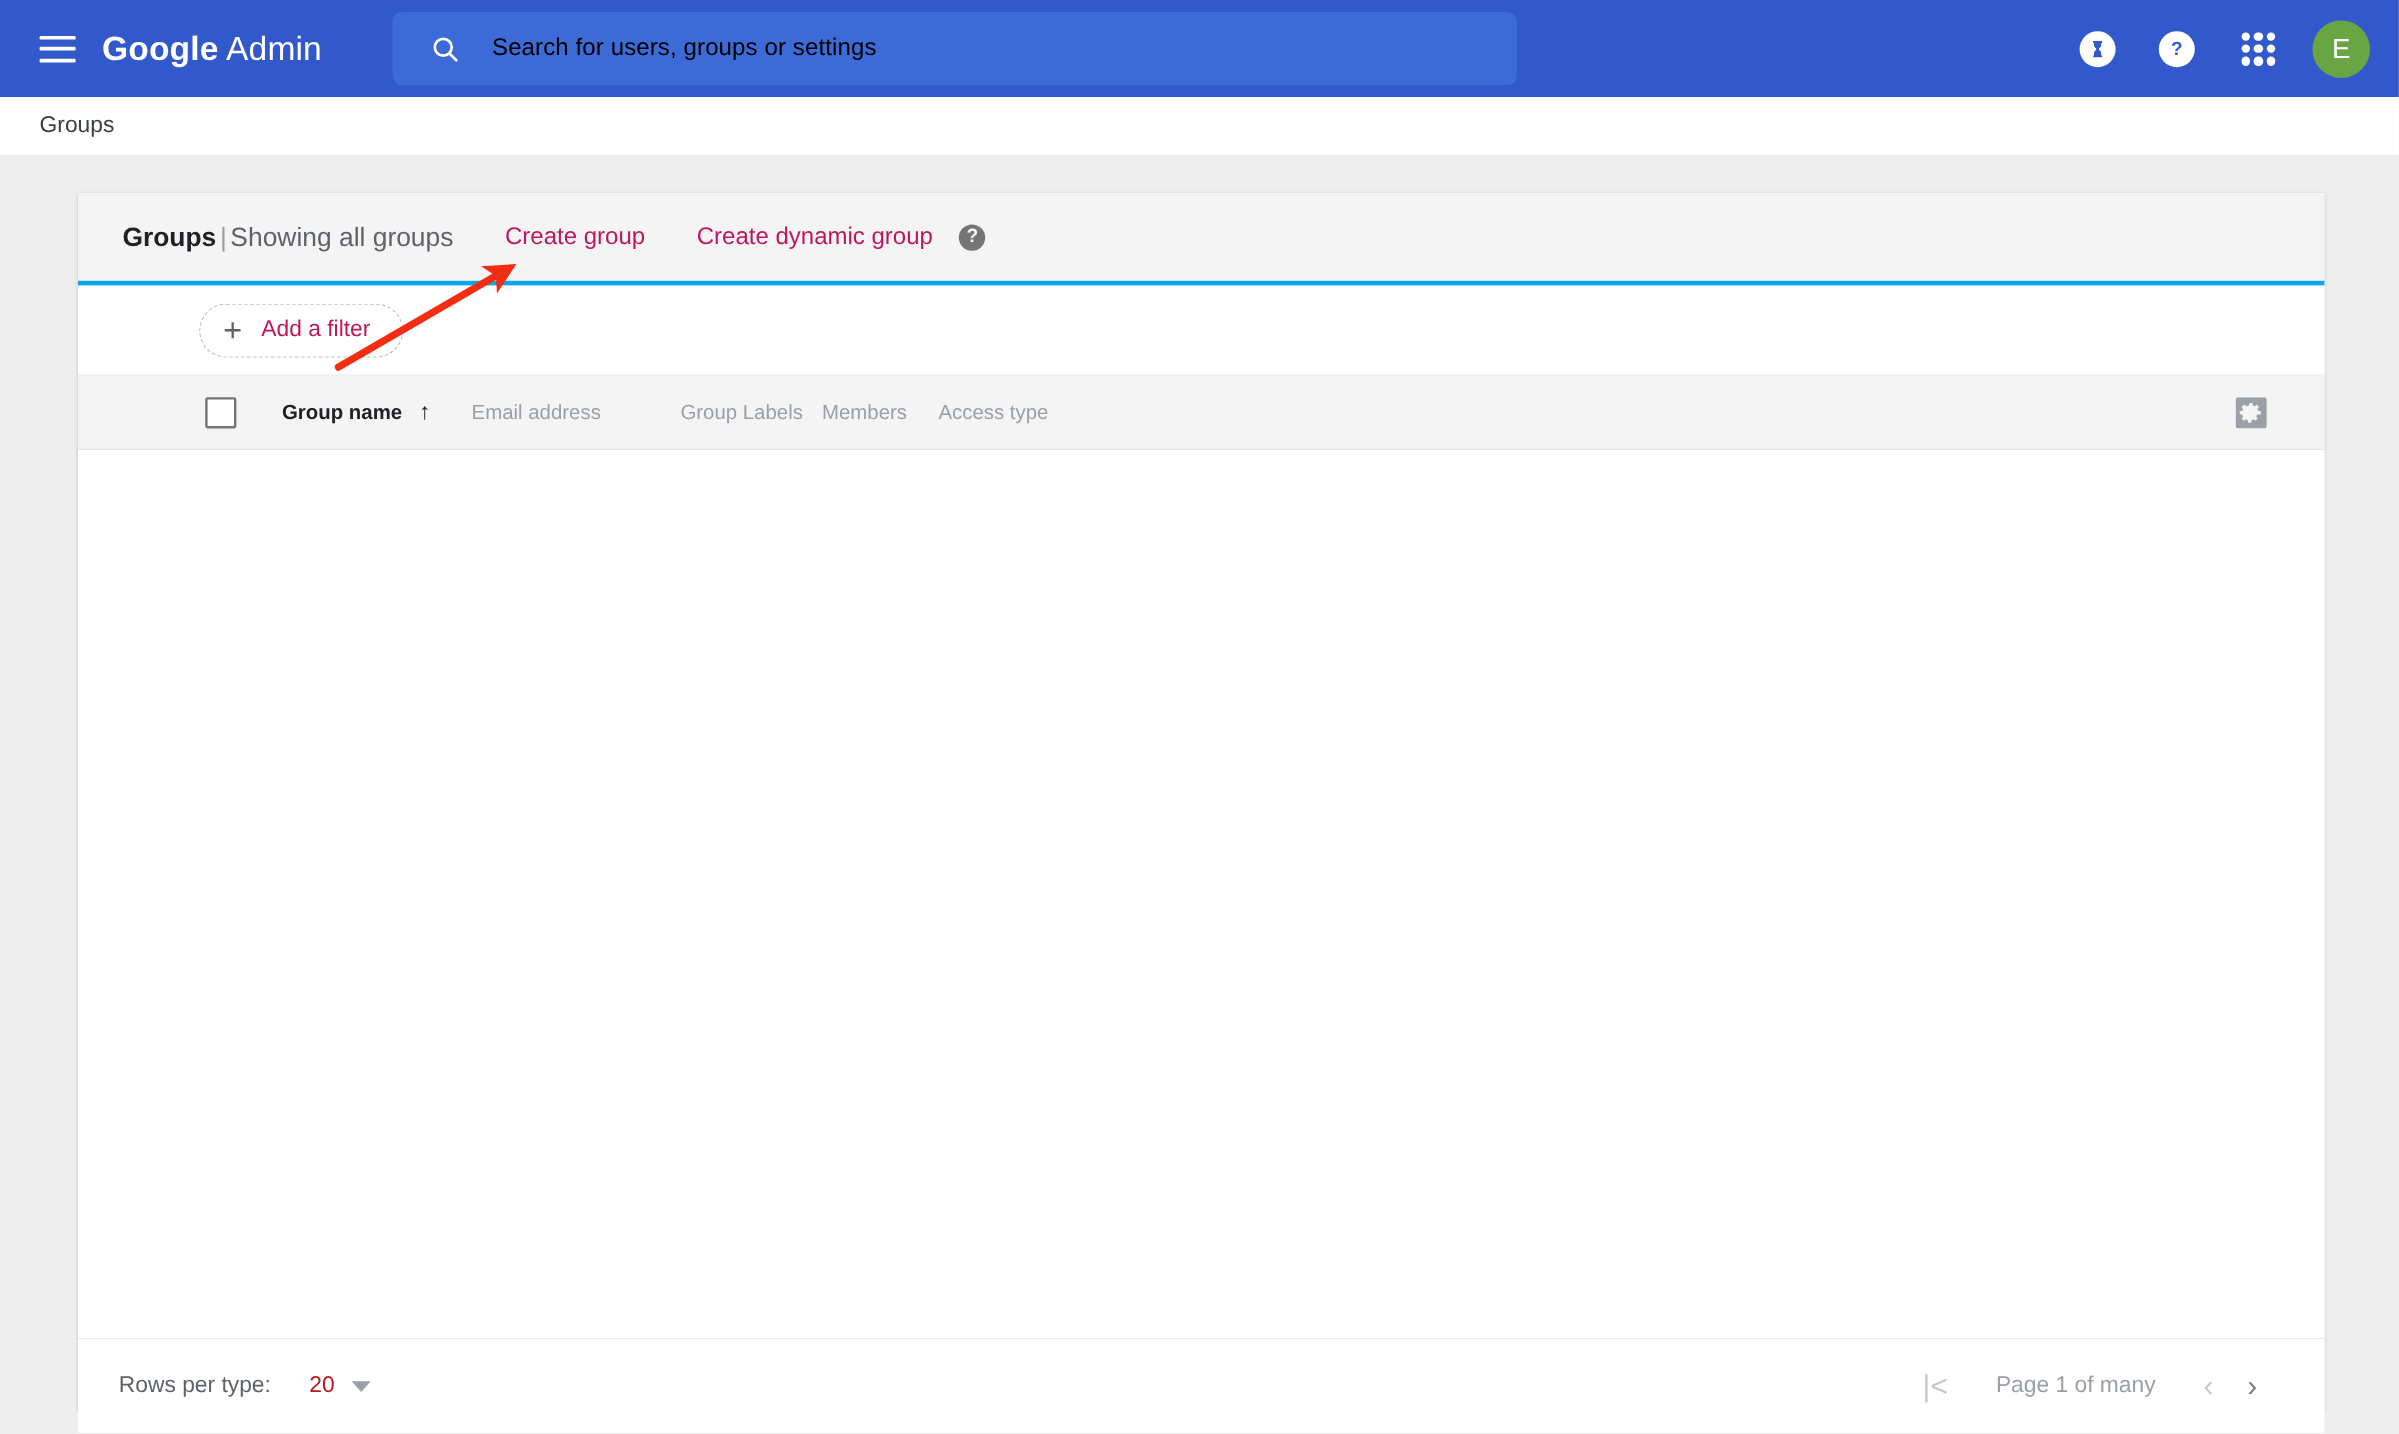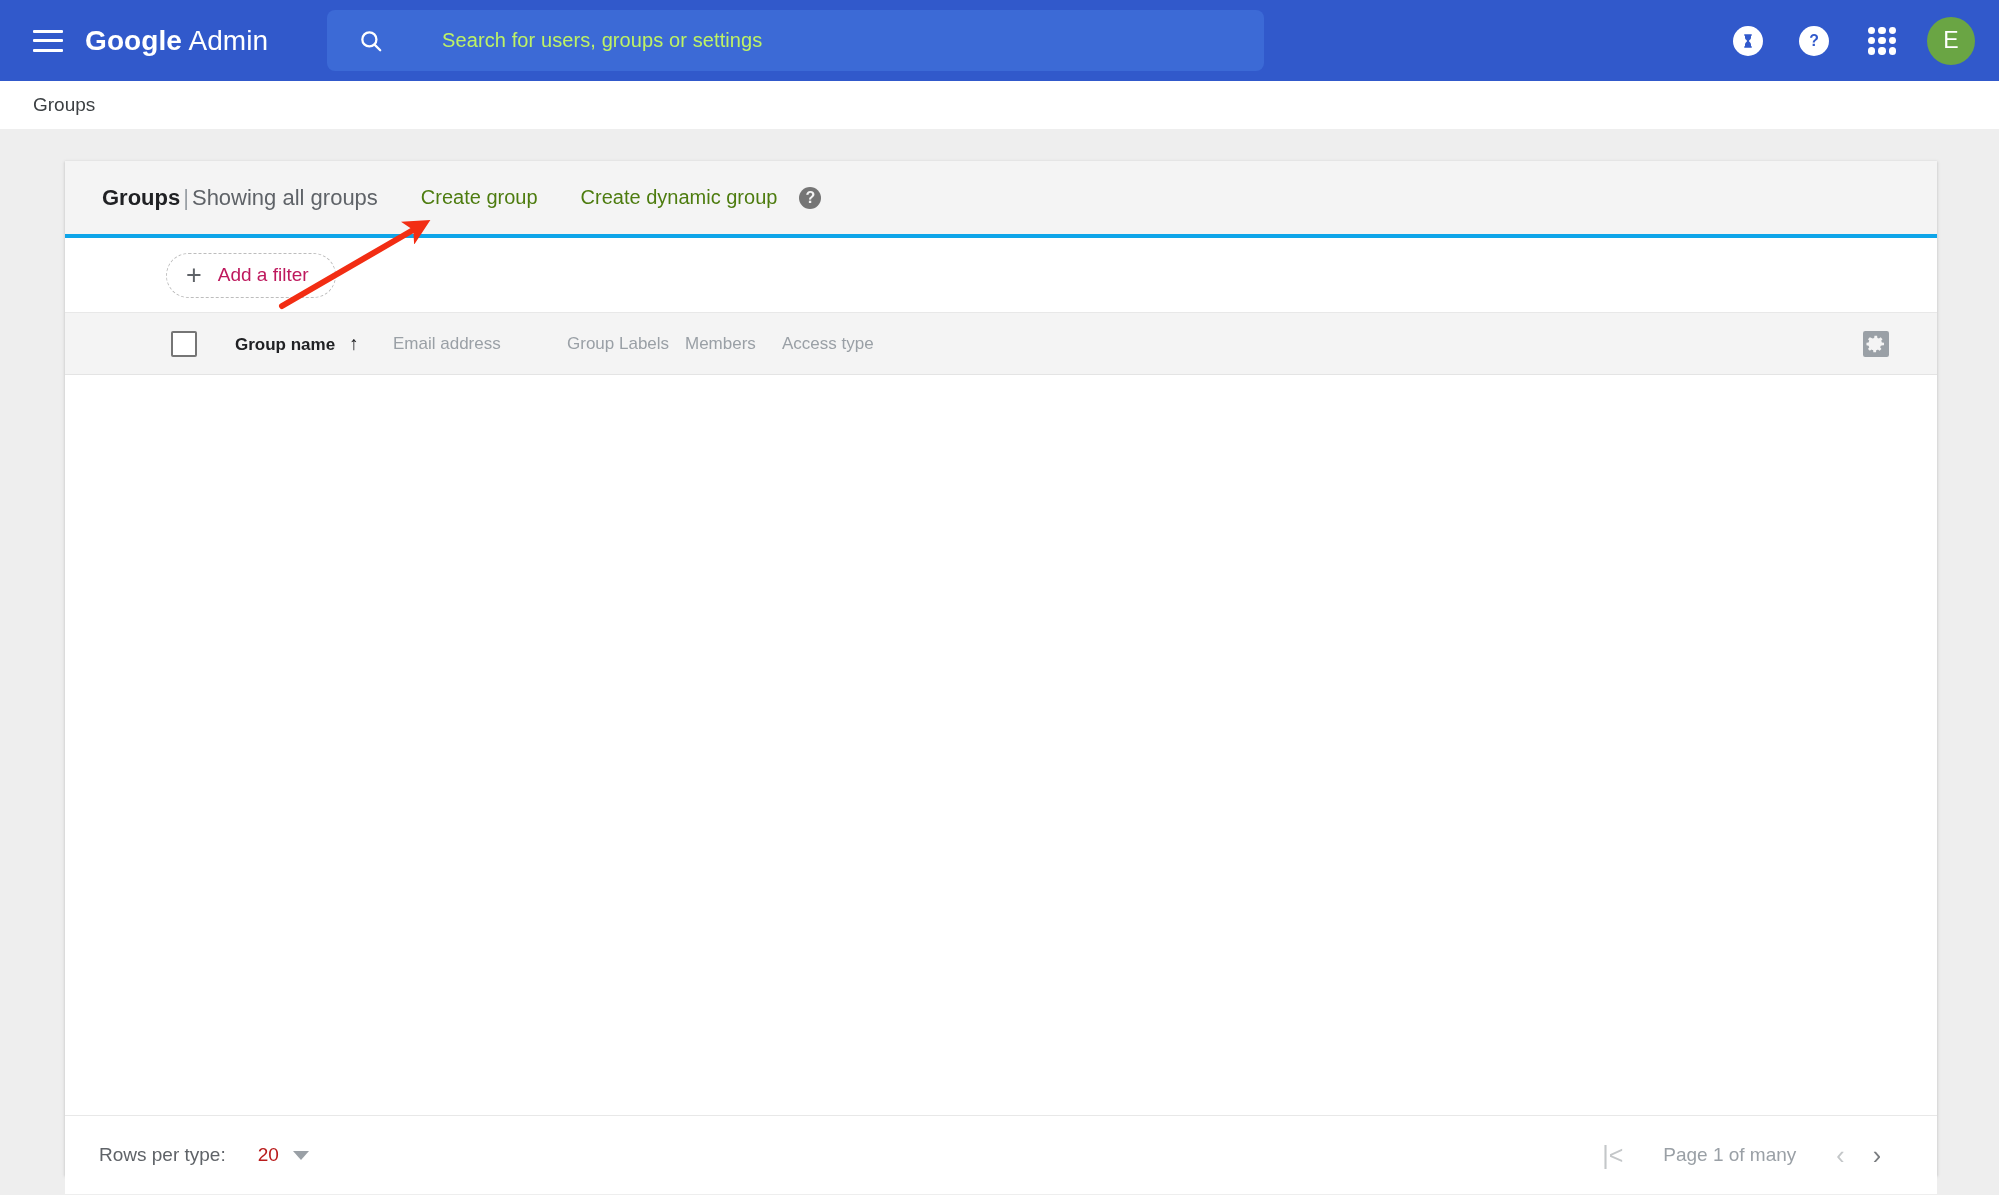--- a/index.html
+++ b/index.html
@@ -64,23 +64,22 @@
     cursor: text;
   }
   .search-icon {
     width: 26px; height: 26px;
     margin-left: 31px;
     margin-right: 26px;
     flex: none;
   }
   .search-placeholder {
     font-size: 20px;
-    color: #bef264;
+    color: #000000;
     letter-spacing: 0.1px;
-    margin-left: 32px;
   }
 
   .appbar-right {
     position: absolute;
     right: 0; top: 0;
     height: 81px;
     display: flex;
     align-items: center;
   }
 
@@ -167,21 +166,21 @@
   .card-title {
     font-size: 22px;
     color: #3c4043;
   }
   .card-title .t-bold { font-weight: 700; color: #202124; }
   .card-title .t-sep { color: #9aa0a6; font-weight: 400; margin: 0 3px; }
   .card-title .t-rest { color: #5f6368; font-weight: 400; }
 
   .card-action {
     font-size: 20px;
-    color: #4d7c0f;
+    color: #be185d;
     margin-left: 43px;
     cursor: pointer;
     white-space: nowrap;
   }
   .help-badge {
     width: 22px; height: 22px;
     border-radius: 50%;
     background: #757575;
     color: #f4f4f4;
     font-size: 16px;

